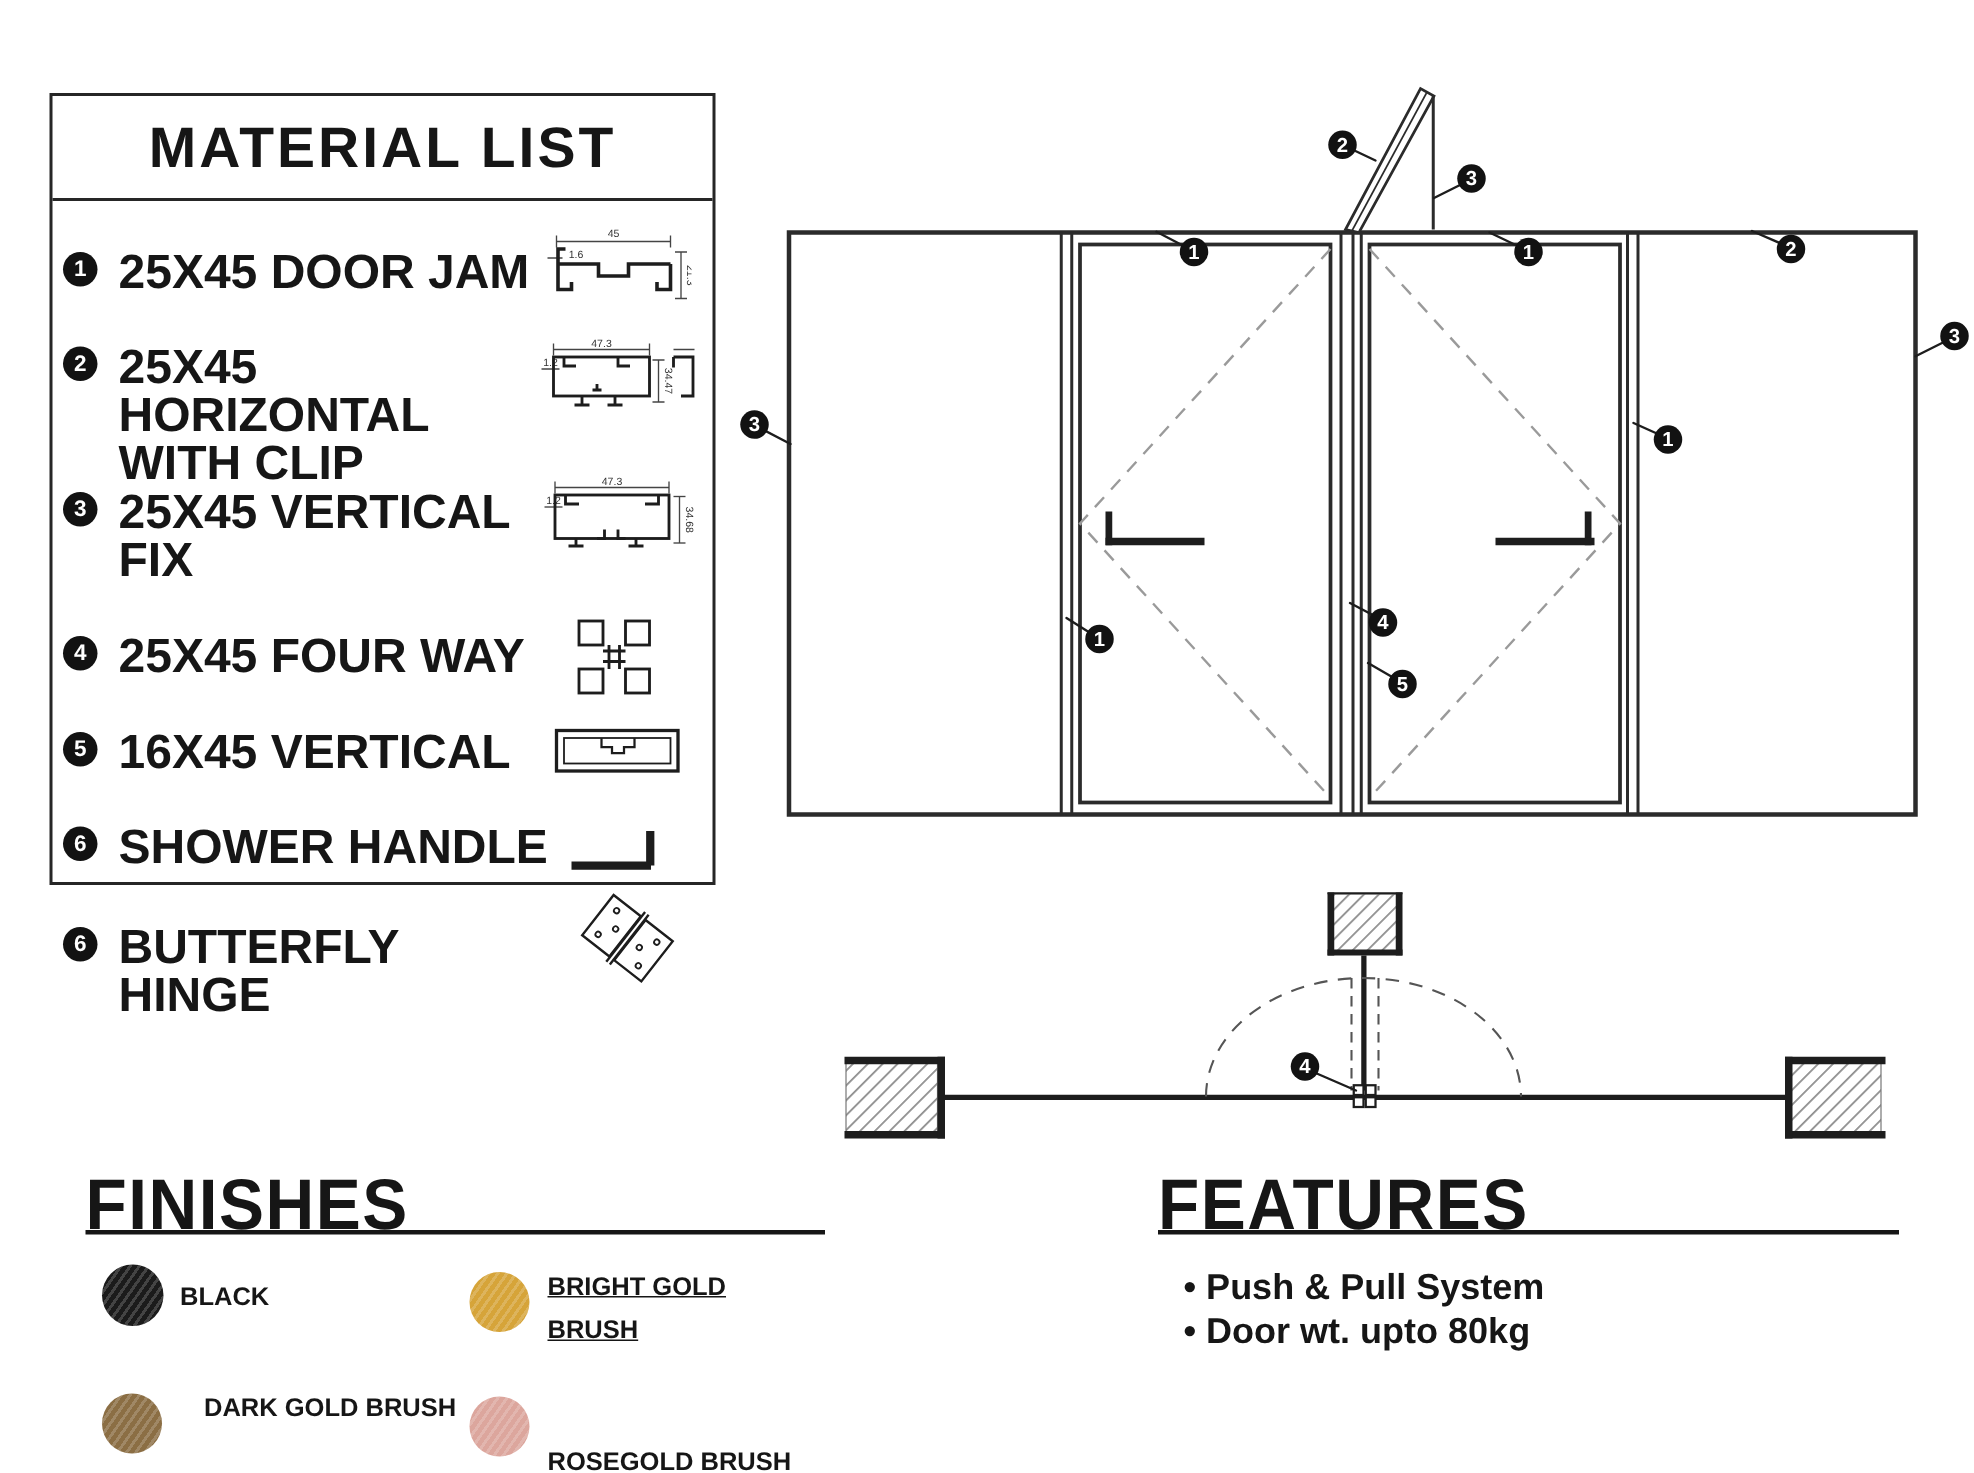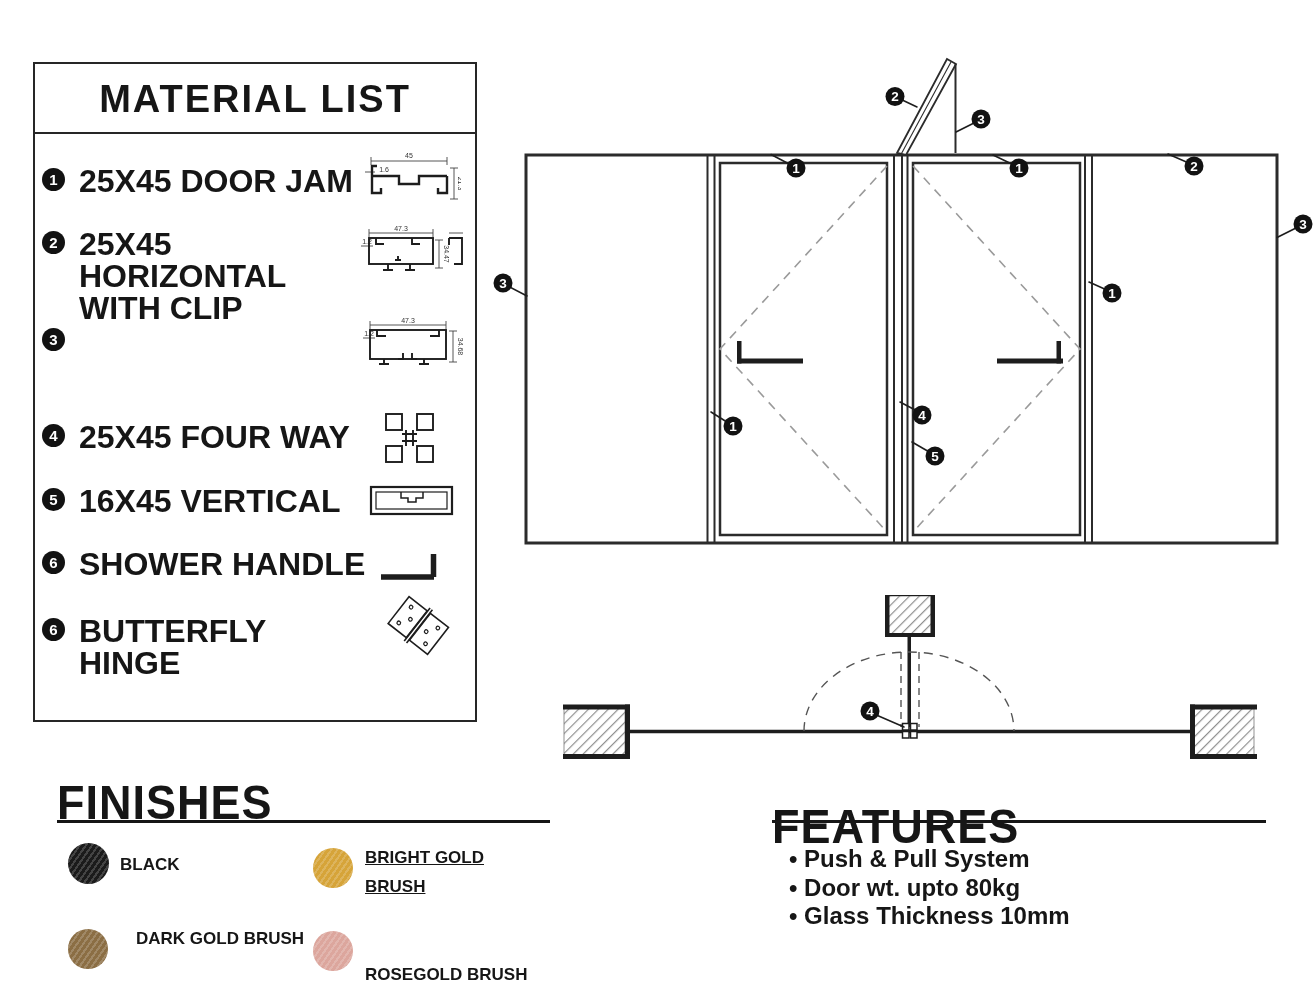--- a/index.html
+++ b/index.html
@@ -1,21 +1,21 @@
 <!DOCTYPE html>
 <html><head>
 <meta charset="utf-8">
 <style>
   * { margin:0; padding:0; box-sizing:border-box; }
   html,body { width:1316px; height:982px; background:#ffffff; overflow:hidden;
     font-family:"Liberation Sans", sans-serif; color:#161616; }
   .abs { position:absolute; }
 
   
-  .ml-box { left:33px; top:62px; width:444px; height:660px;
+  .ml-box { left:33px; top:62px; width:444px; height:528px;
     border:2.5px solid #262626; background:#fff; }
   .ml-title { display:block; width:100%; height:70px; line-height:70px;
     text-align:center; font-size:38px; font-weight:bold; letter-spacing:2px;
     border-bottom:2.5px solid #262626; transform-origin:center; }
   .ml-row { position:absolute; left:7px; display:flex; align-items:flex-start; width:330px; }
   .bullet { flex:0 0 auto; width:23px; height:23px; border-radius:50%;
     background:#121212; color:#fff; font-size:15px; font-weight:bold;
     text-align:center; line-height:23px; margin-top:3px; }
   .ml-label { font-size:32px; font-weight:bold; line-height:32px; margin-left:14px; width:290px; }
   .ml-icon { position:absolute; }
@@ -47,20 +47,21 @@
   <div class="ml-row" style="top:101px">
     <span class="bullet">1</span>
     <span class="ml-label">25X45 DOOR JAM</span>
   </div>
   <div class="ml-row" style="top:164px">
     <span class="bullet">2</span>
     <span class="ml-label">25X45 HORIZONTAL WITH CLIP</span>
   </div>
   <div class="ml-row" style="top:261px">
     <span class="bullet">3</span>
+    <span class="ml-label">25X45 VERTICAL FIX</span>
   </div>
   <div class="ml-row" style="top:357px">
     <span class="bullet">4</span>
     <span class="ml-label">25X45 FOUR WAY</span>
   </div>
   <div class="ml-row" style="top:421px">
     <span class="bullet">5</span>
     <span class="ml-label">16X45 VERTICAL</span>
   </div>
   <div class="ml-row" style="top:484px">
@@ -345,21 +346,20 @@
 
 <span class="abs swatch" style="left: 313px; top: 848px; width: 40px; height: 40px; background: rgb(214, 164, 57);"></span>
 <span class="abs swatch-label" style="left:365px; top:843px; width:180px;text-decoration:underline;">BRIGHT GOLD BRUSH</span>
 
 <span class="abs swatch" style="left: 68px; top: 929px; width: 40px; height: 40px; background: rgb(139, 110, 68);"></span>
 <span class="abs swatch-label" style="left:120px; top:924px; width:170px;margin-left:16px;">DARK GOLD BRUSH</span>
 
 <span class="abs swatch" style="left: 313px; top: 931px; width: 40px; height: 40px; background: rgb(220, 166, 157);"></span>
 <span class="abs swatch-label" style="left:365px; top:924px; width:170px;margin-top:36px;">ROSEGOLD BRUSH</span>
 
-<div class="abs" style="left:772px; top:800px;">
+<div class="abs" style="left:772px; top:776px;">
   <div class="sec-title">FEATURES</div>
 </div>
 <div class="abs rule" style="left:772px; top:820px; width:494px;"></div>
 <div class="abs" style="left:789px; top:845px; width:420px;">
   <div class="feat-li">Push &amp; Pull System</div>
   <div class="feat-li">Door wt. upto 80kg</div>
-  <div class="feat-li">Glass Thickness 10mm</div>
 </div>
 
 </body></html>

